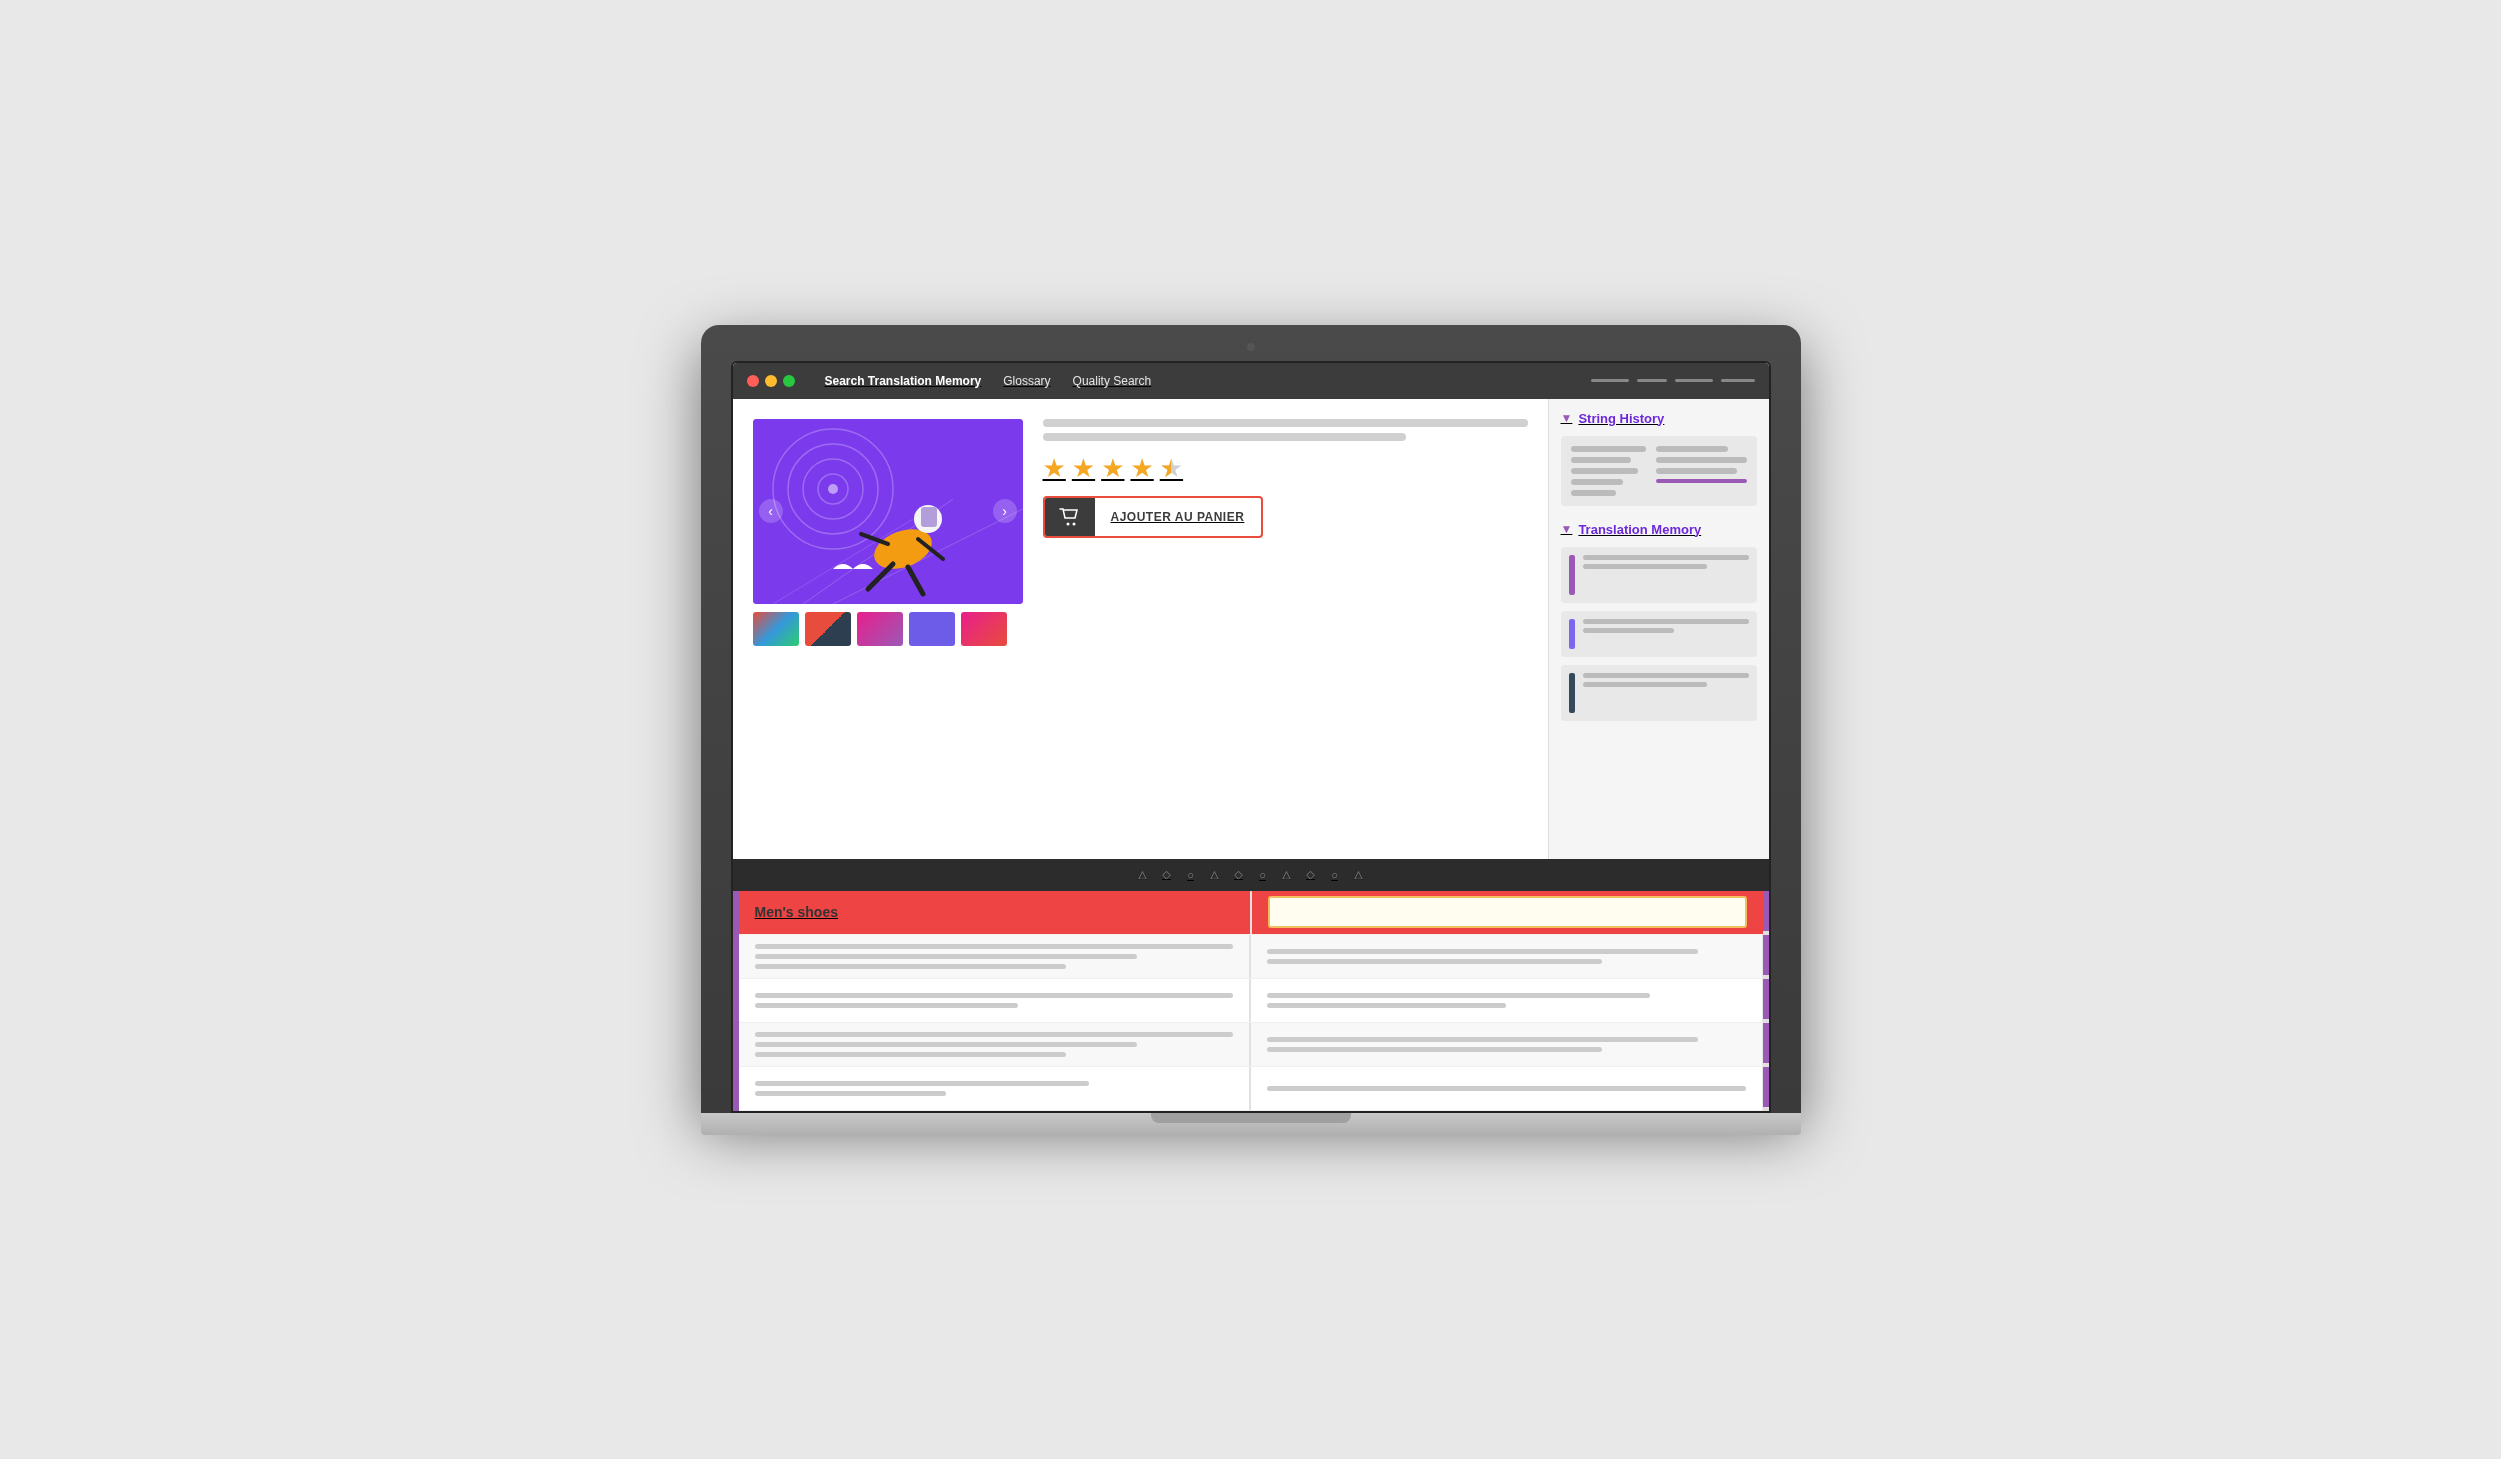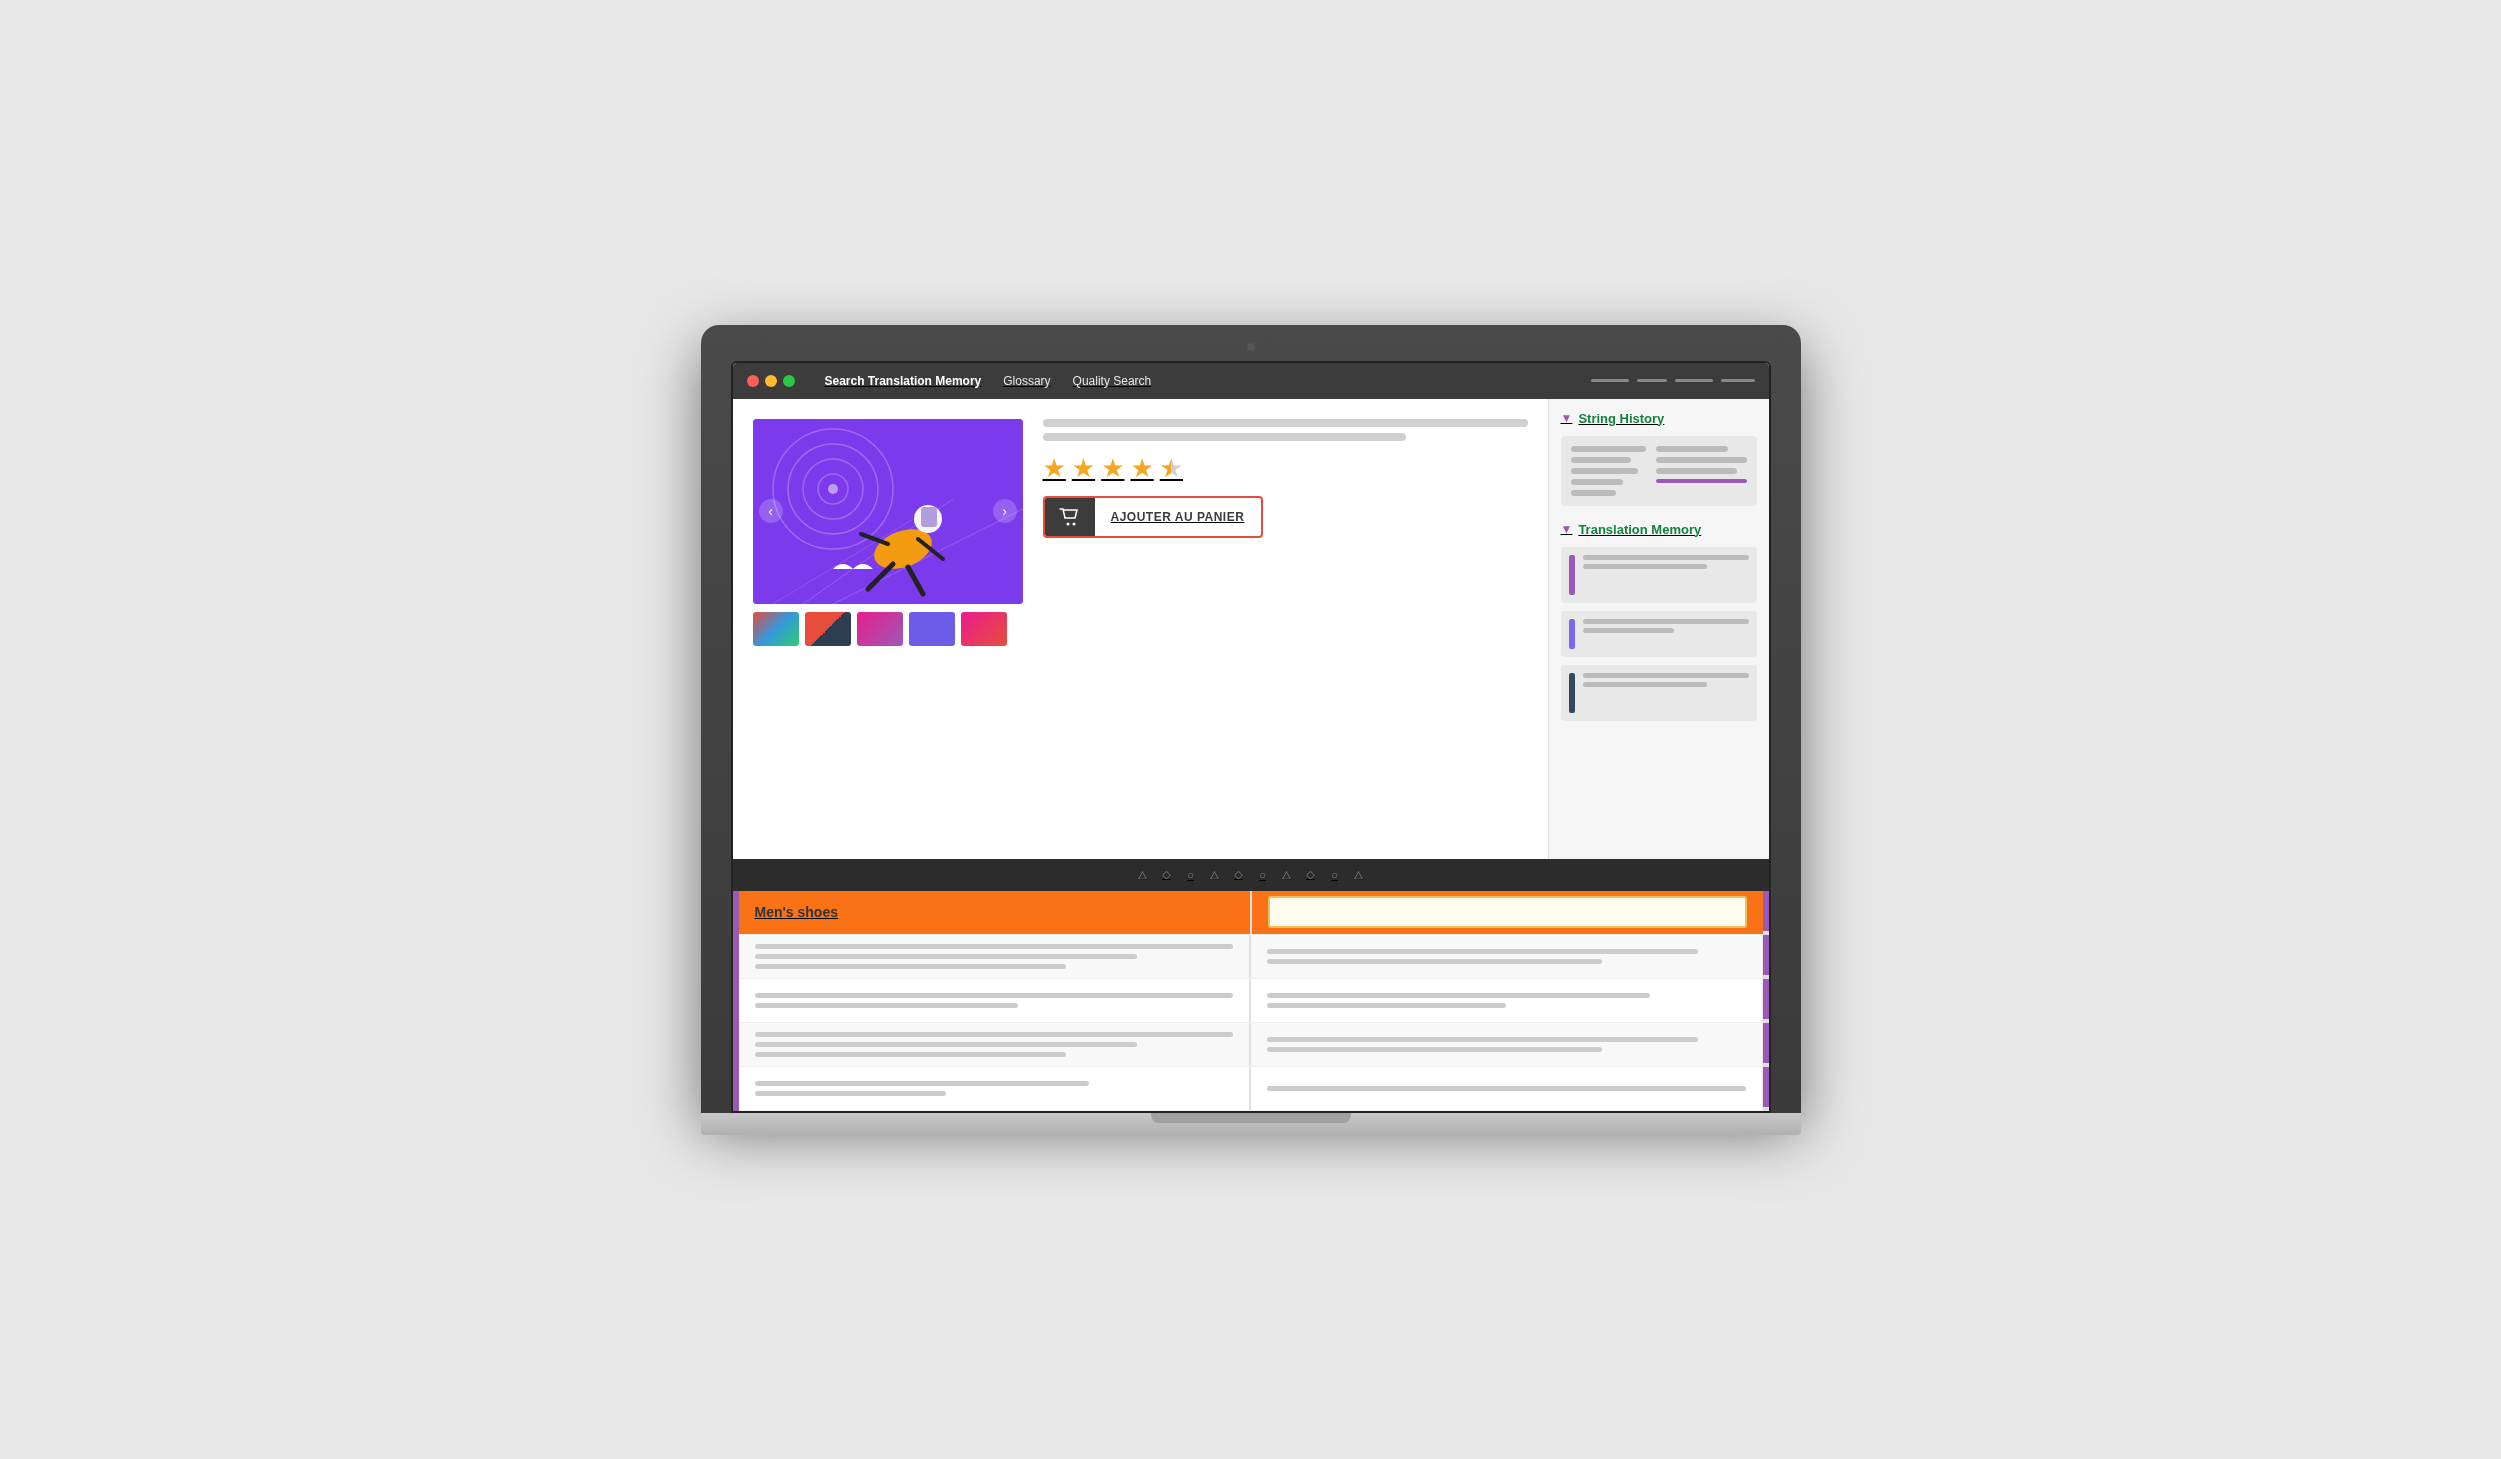--- a/index.html
+++ b/index.html
@@ -263,21 +263,21 @@
     }
 
     .chevron-icon {
       color: #9b59b6;
       font-size: 12px;
     }
 
     .section-title {
       font-size: 13px;
       font-weight: 600;
-      color: #15803d;
+      color: #6d28d9;
     }
 
     .string-history-content {
       background: #e8e8e8;
       border-radius: 4px;
       padding: 10px;
       display: flex;
       gap: 10px;
     }
 
@@ -387,21 +387,21 @@
     }
 
     .table-row {
       display: flex;
       align-items: stretch;
       border-bottom: 1px solid #f0f0f0;
       min-height: 44px;
     }
 
     .table-row.header-row {
-      background: #f97316;
+      background: #ef4444;
     }
 
     .table-row.even {
       background: #f8f8f8;
     }
 
     .table-row.odd {
       background: #fff;
     }
 

